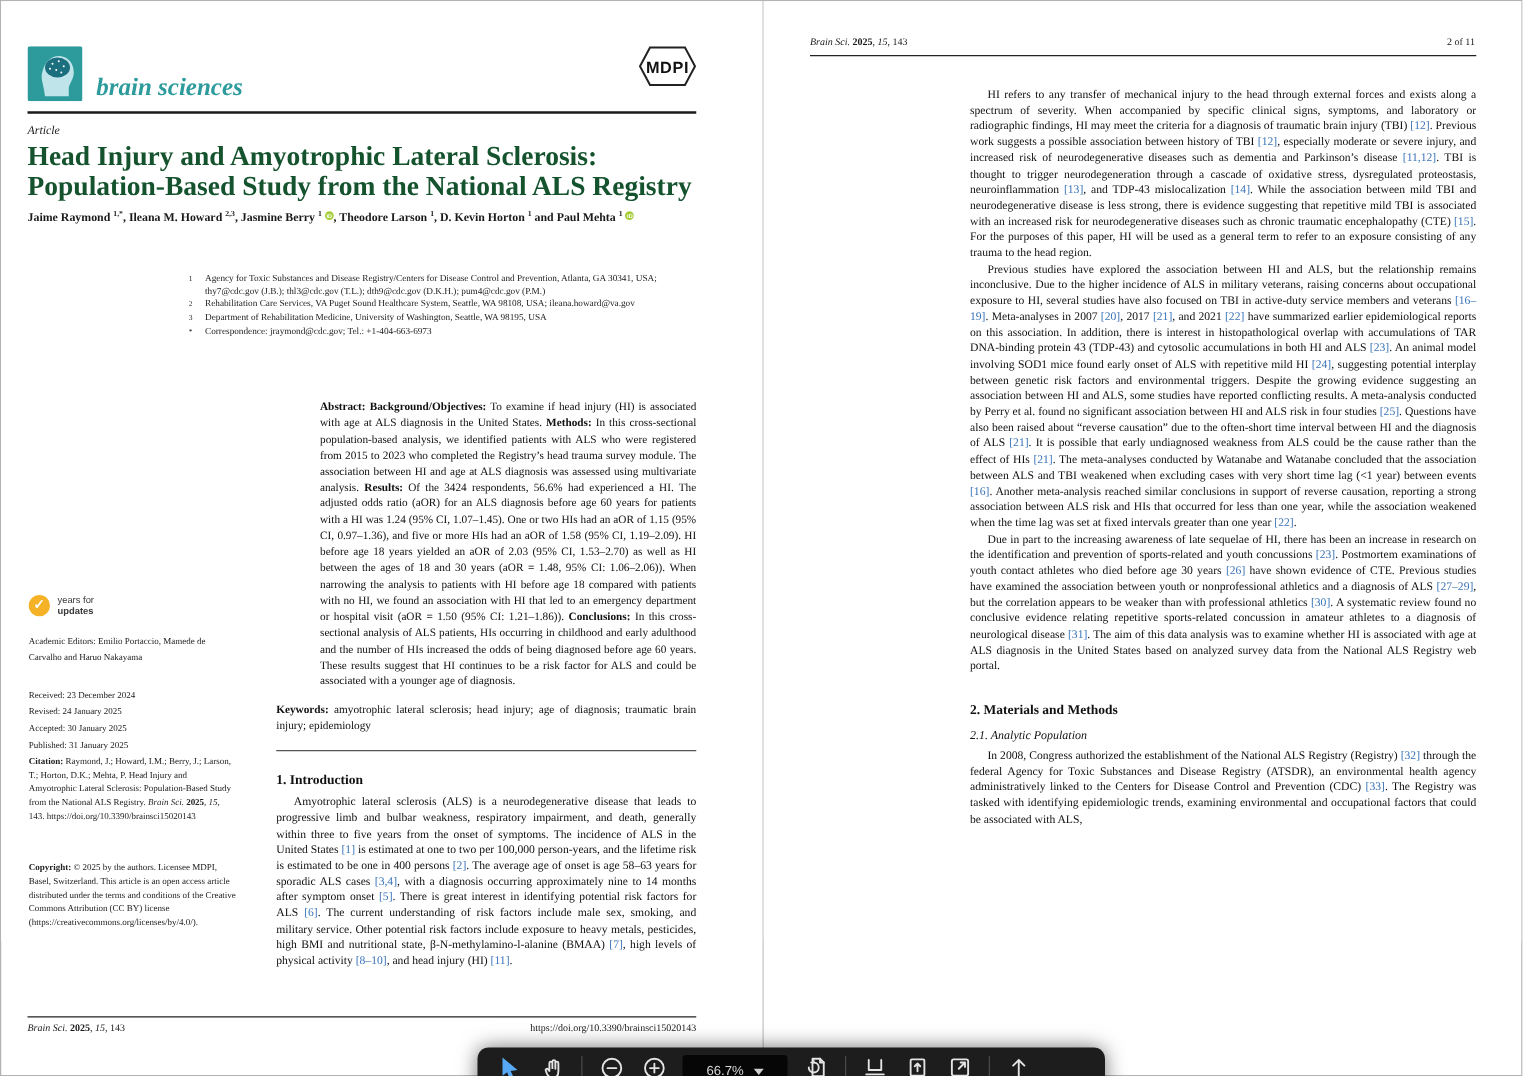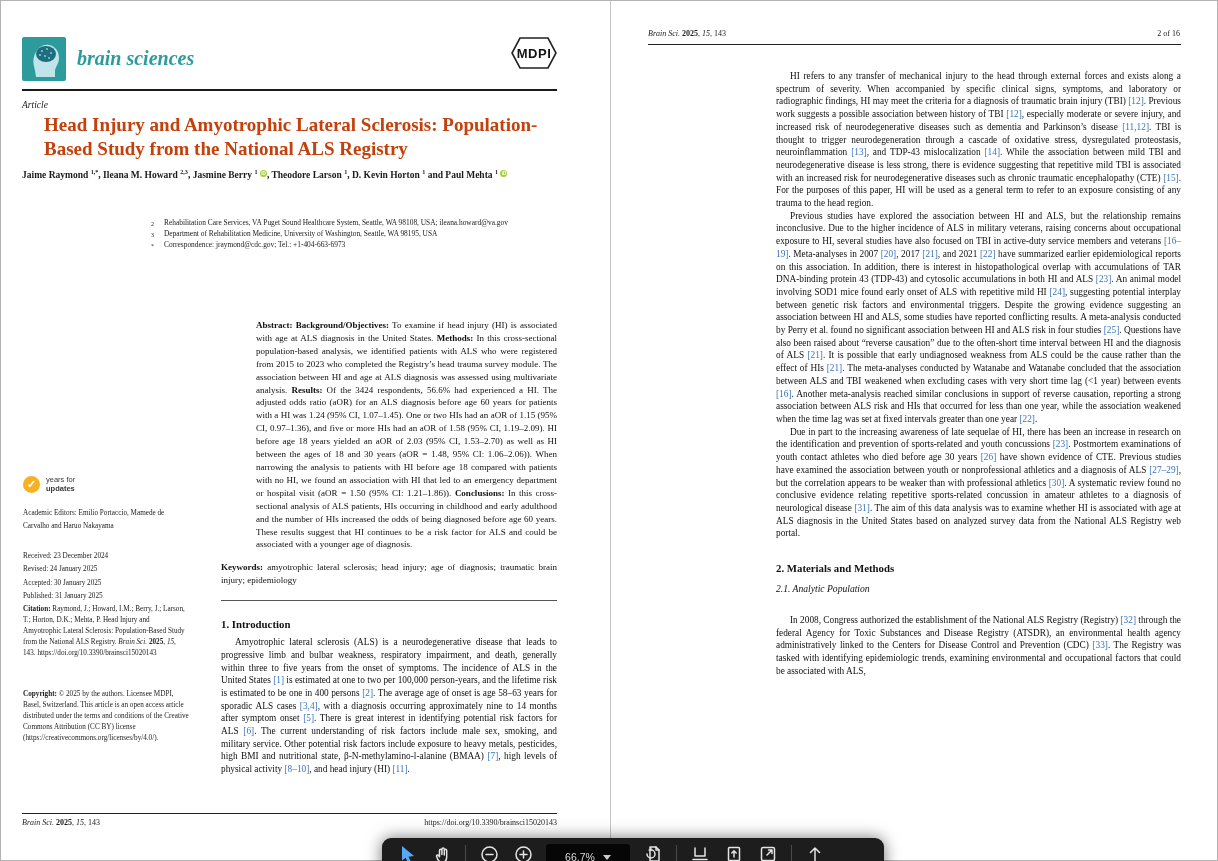--- a/index.html
+++ b/index.html
@@ -16,25 +16,25 @@
   .indent{text-indent:14px;}
   sup{font-size:6.2px;line-height:0;vertical-align:4px;}
   .ref{color:#3a74b8;}
   b{font-weight:bold;}
   .orcid{display:inline-block;width:7px;height:7px;background:#A6CE39;border-radius:50%;
          color:#fff;font-size:4.5px;line-height:7px;text-align:center;
          font-family:"Liberation Sans",sans-serif;font-style:normal;font-weight:bold;vertical-align:3px;}
 
   
   #logo-box{position:absolute;left:21px;top:36px;width:44px;height:44px;}
-  #journal-name{position:absolute;left:76px;top:46px;font-size:20px;font-style:italic;font-weight:bold;color:#2D9B9C;}
+  #journal-name{position:absolute;left:76px;top:58px;font-size:20px;font-style:italic;font-weight:bold;color:#2D9B9C;}
   #mdpi-logo{position:absolute;left:508px;top:34px;}
   #rule1{position:absolute;left:21px;top:88px;width:535px;height:2px;background:#1a1a1a;}
   #article-type{position:absolute;left:21px;top:99px;font-style:italic;font-size:9.5px;color:#1a1a1a;}
-  #title{position:absolute;left:21px;top:112px;width:540px;font-size:19px;line-height:24px;font-weight:bold;color:#c2410c;margin-left:22px;}
+  #title{position:absolute;left:21px;top:112px;width:540px;font-size:22px;line-height:24px;font-weight:bold;color:#14532d;}
   #authors{position:absolute;left:21px;top:168px;width:538px;font-size:9.5px;line-height:12.5px;font-weight:bold;color:#1a1a1a;}
   #affiliations{position:absolute;left:150px;top:217px;width:410px;}
   .aff-row{display:flex;font-size:7.4px;line-height:10px;color:#1a1a1a;}
   .aff-marker{width:13px;flex:none;font-size:6px;vertical-align:super;padding-top:1px;}
   .aff-text{flex:1;}
 
   
   #badge{position:absolute;left:22px;top:475px;display:flex;gap:6px;align-items:center;}
   #badge-circle{width:17px;height:17px;border-radius:50%;background:#F5B226;color:#fff;
                 font-family:"Liberation Sans",sans-serif;font-weight:bold;font-size:11px;
@@ -60,21 +60,21 @@
   #footer1-right{right:53px;}
 
   
   #p2-header-left{position:absolute;left:37px;top:28px;font-size:8px;color:#1a1a1a;}
   #p2-header-right{position:absolute;right:37px;top:28px;font-size:8px;color:#1a1a1a;}
   #p2-rule{position:absolute;left:37px;top:43px;width:533px;height:1px;background:#222;}
   #p2-col{position:absolute;left:165px;top:69px;width:405px;}
   #p2-col .sec-heading{margin-top:22px;font-size:10.8px;}
   .subsec-heading{margin-top:9px;font-size:9.6px;font-style:italic;color:#111;}
   #p2-col p{margin:0;font-family:Liberation Serif, serif;}
-  #p2-col .para4{margin-top:20px;}
+  #p2-col .para4{margin-top:5px;}
 
   
   #toolbar{position:absolute;left:381px;top:837px;width:502px;height:40px;
            background:#1d1d1d;border-radius:9px 9px 0 0;box-shadow:0 0 16px rgba(0,0,0,.55);
            display:flex;align-items:flex-start;gap:12px;padding:7px 15px 0;box-sizing:border-box;z-index:5;}
   .tool{background:none;border:none;padding:0;margin:0;width:22px;height:20px;cursor:pointer;
         display:flex;align-items:flex-start;justify-content:center;}
   .tb-divider{width:1px;height:22px;background:#4a4a4a;flex:none;}
   #zoom-box{height:26px;width:84px;background:#060606;border-radius:3px;margin-top:-1px;
             display:flex;align-items:center;justify-content:center;gap:8px;border:none;cursor:pointer;}
@@ -112,20 +112,24 @@
       </svg>
     </div>
 
     <div id="rule1"></div>
     <div id="article-type">Article</div>
     <div id="title">Head Injury and Amyotrophic Lateral Sclerosis: Population-Based Study from the National ALS Registry</div>
     <div id="authors">Jaime Raymond <sup>1,*</sup>, Ileana M. Howard <sup>2,3</sup>, Jasmine Berry <sup>1</sup> <span class="orcid">iD</span>, Theodore Larson <sup>1</sup>, D. Kevin Horton <sup>1</sup> and Paul Mehta <sup>1</sup> <span class="orcid">iD</span></div>
 
     <div id="affiliations">
       <div class="aff-row">
+        <span class="aff-marker">1</span>
+        <span class="aff-text">Agency for Toxic Substances and Disease Registry/Centers for Disease Control and Prevention, Atlanta, GA 30341, USA; thy7@cdc.gov (J.B.); thl3@cdc.gov (T.L.); dth9@cdc.gov (D.K.H.); pum4@cdc.gov (P.M.)</span>
+      </div>
+      <div class="aff-row">
         <span class="aff-marker">2</span>
         <span class="aff-text">Rehabilitation Care Services, VA Puget Sound Healthcare System, Seattle, WA 98108, USA; ileana.howard@va.gov</span>
       </div>
       <div class="aff-row">
         <span class="aff-marker">3</span>
         <span class="aff-text">Department of Rehabilitation Medicine, University of Washington, Seattle, WA 98195, USA</span>
       </div>
       <div class="aff-row">
         <span class="aff-marker">*</span>
         <span class="aff-text">Correspondence: jraymond@cdc.gov; Tel.: +1-404-663-6973</span>
@@ -159,21 +163,21 @@
 
     <div id="footer1-rule"></div>
     <div class="footer-text" id="footer1-left"><i>Brain Sci.</i> <b>2025</b>, <i>15</i>, 143</div>
     <div class="footer-text" id="footer1-right">https://doi.org/10.3390/brainsci15020143</div>
   </div>
 
   <div id="page-gap"></div>
 
   <div class="page" id="page2">
     <div id="p2-header-left"><i>Brain Sci.</i> <b>2025</b>, <i>15</i>, 143</div>
-    <div id="p2-header-right">2 of 16</div>
+    <div id="p2-header-right">2 of 11</div>
     <div id="p2-rule"></div>
 
     <div id="p2-col">
       <p class="body-text indent">HI refers to any transfer of mechanical injury to the head through external forces and exists along a spectrum of severity. When accompanied by specific clinical signs, symptoms, and laboratory or radiographic findings, HI may meet the criteria for a diagnosis of traumatic brain injury (TBI) <span class="ref">[12]</span>. Previous work suggests a possible association between history of TBI <span class="ref">[12]</span>, especially moderate or severe injury, and increased risk of neurodegenerative diseases such as dementia and Parkinson’s disease <span class="ref">[11,12]</span>. TBI is thought to trigger neurodegeneration through a cascade of oxidative stress, dysregulated proteostasis, neuroinflammation <span class="ref">[13]</span>, and TDP-43 mislocalization <span class="ref">[14]</span>. While the association between mild TBI and neurodegenerative disease is less strong, there is evidence suggesting that repetitive mild TBI is associated with an increased risk for neurodegenerative diseases such as chronic traumatic encephalopathy (CTE) <span class="ref">[15]</span>. For the purposes of this paper, HI will be used as a general term to refer to an exposure consisting of any trauma to the head region.</p>
       <p class="body-text indent">Previous studies have explored the association between HI and ALS, but the relationship remains inconclusive. Due to the higher incidence of ALS in military veterans, raising concerns about occupational exposure to HI, several studies have also focused on TBI in active-duty service members and veterans <span class="ref">[16–19]</span>. Meta-analyses in 2007 <span class="ref">[20]</span>, 2017 <span class="ref">[21]</span>, and 2021 <span class="ref">[22]</span> have summarized earlier epidemiological reports on this association. In addition, there is interest in histopathological overlap with accumulations of TAR DNA-binding protein 43 (TDP-43) and cytosolic accumulations in both HI and ALS <span class="ref">[23]</span>. An animal model involving SOD1 mice found early onset of ALS with repetitive mild HI <span class="ref">[24]</span>, suggesting potential interplay between genetic risk factors and environmental triggers. Despite the growing evidence suggesting an association between HI and ALS, some studies have reported conflicting results. A meta-analysis conducted by Perry et al. found no significant association between HI and ALS risk in four studies <span class="ref">[25]</span>. Questions have also been raised about “reverse causation” due to the often-short time interval between HI and the diagnosis of ALS <span class="ref">[21]</span>. It is possible that early undiagnosed weakness from ALS could be the cause rather than the effect of HIs <span class="ref">[21]</span>. The meta-analyses conducted by Watanabe and Watanabe concluded that the association between ALS and TBI weakened when excluding cases with very short time lag (&lt;1 year) between events <span class="ref">[16]</span>. Another meta-analysis reached similar conclusions in support of reverse causation, reporting a strong association between ALS risk and HIs that occurred for less than one year, while the association weakened when the time lag was set at fixed intervals greater than one year <span class="ref">[22]</span>.</p>
       <p class="body-text indent">Due in part to the increasing awareness of late sequelae of HI, there has been an increase in research on the identification and prevention of sports-related and youth concussions <span class="ref">[23]</span>. Postmortem examinations of youth contact athletes who died before age 30 years <span class="ref">[26]</span> have shown evidence of CTE. Previous studies have examined the association between youth or nonprofessional athletics and a diagnosis of ALS <span class="ref">[27–29]</span>, but the correlation appears to be weaker than with professional athletics <span class="ref">[30]</span>. A systematic review found no conclusive evidence relating repetitive sports-related concussion in amateur athletes to a diagnosis of neurological disease <span class="ref">[31]</span>. The aim of this data analysis was to examine whether HI is associated with age at ALS diagnosis in the United States based on analyzed survey data from the National ALS Registry web portal.</p>
       <div class="sec-heading">2. Materials and Methods</div>
       <div class="subsec-heading">2.1. Analytic Population</div>
       <p class="body-text indent para4">In 2008, Congress authorized the establishment of the National ALS Registry (Registry) <span class="ref">[32]</span> through the federal Agency for Toxic Substances and Disease Registry (ATSDR), an environmental health agency administratively linked to the Centers for Disease Control and Prevention (CDC) <span class="ref">[33]</span>. The Registry was tasked with identifying epidemiologic trends, examining environmental and occupational factors that could be associated with ALS,</p>
     </div>

